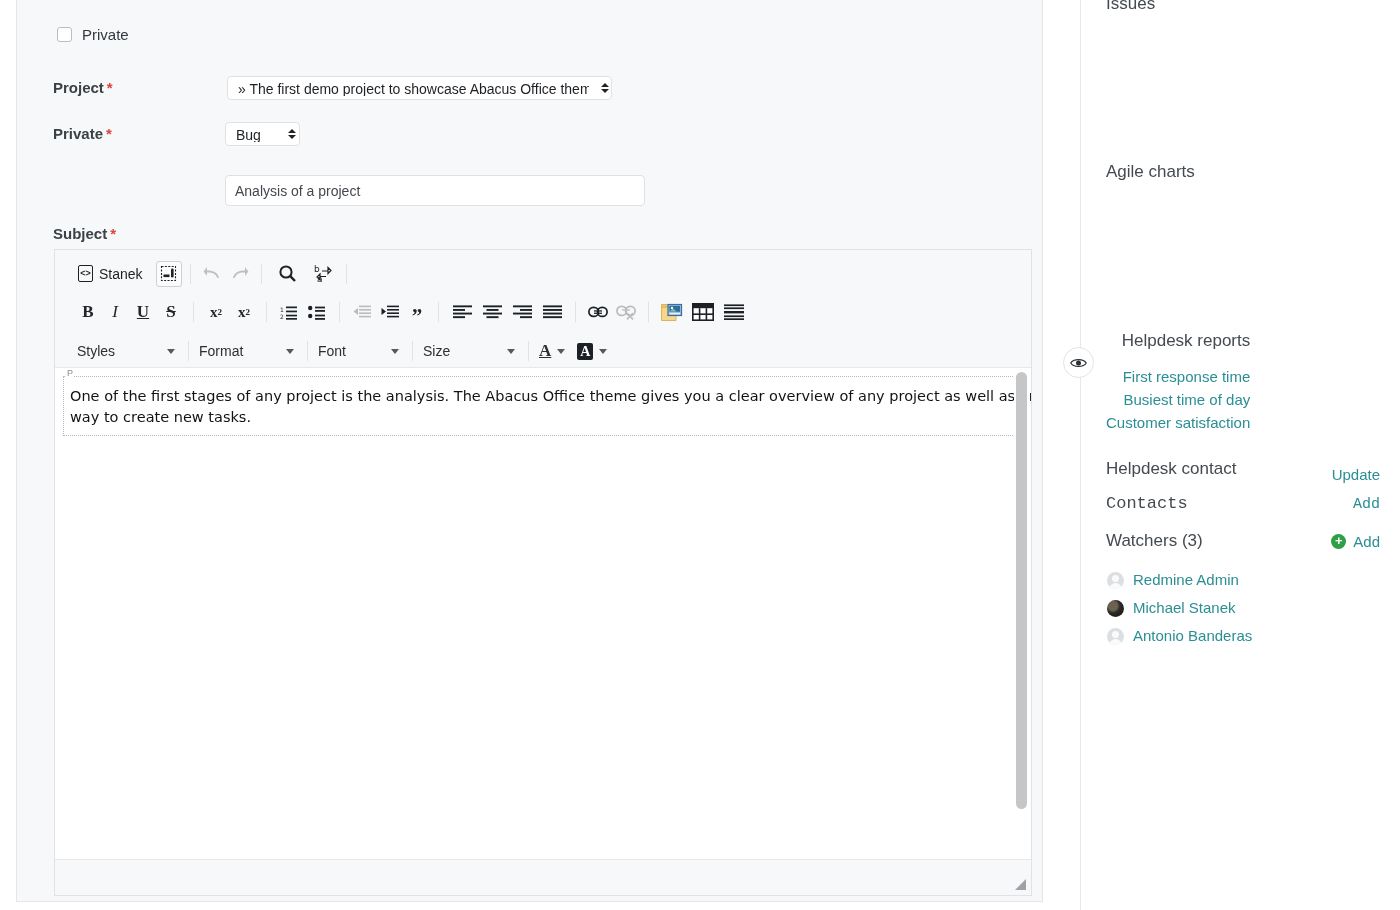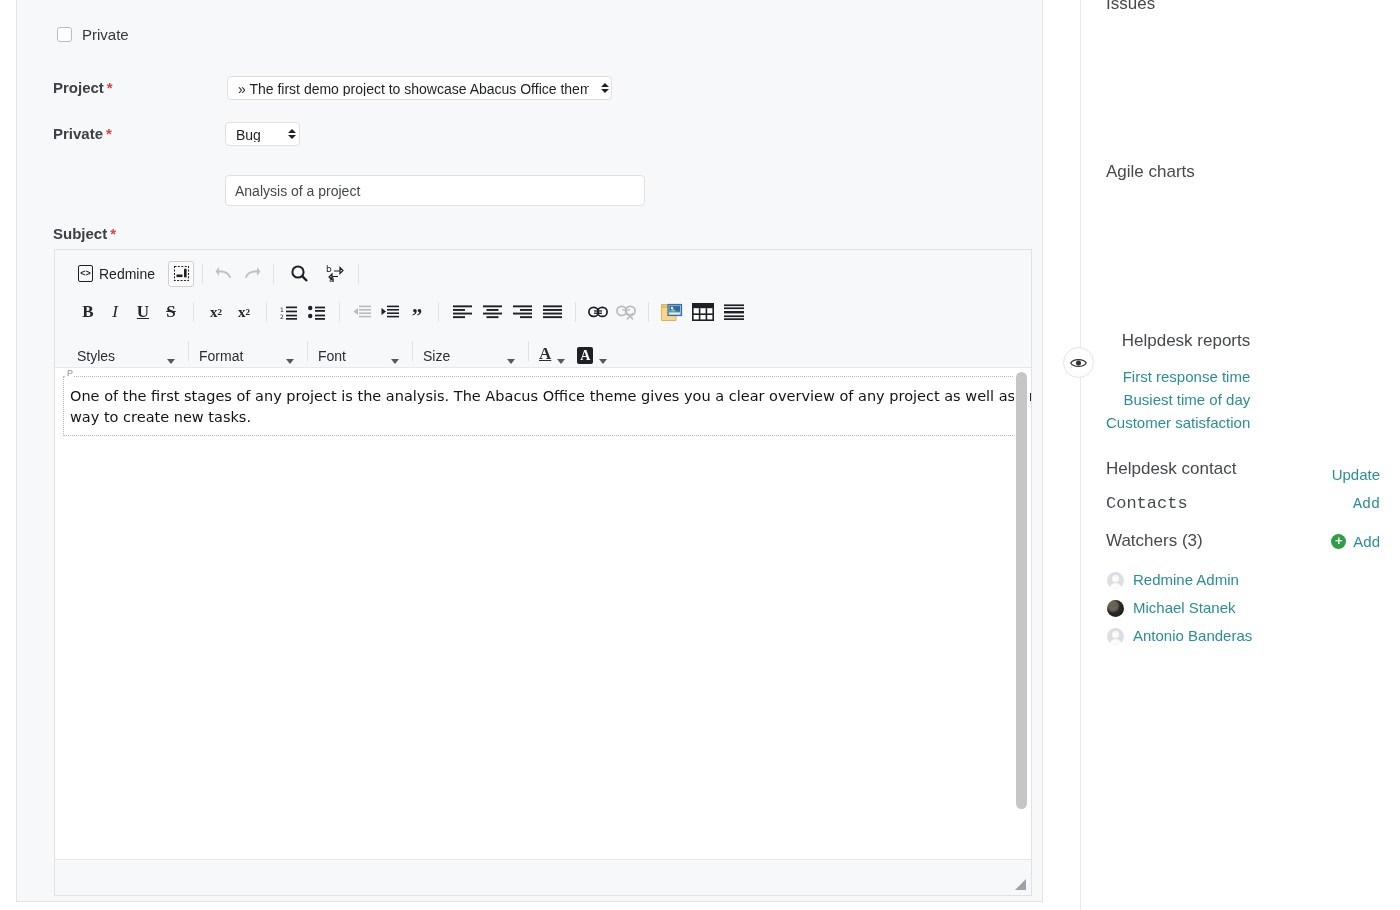--- a/index.html
+++ b/index.html
@@ -95,21 +95,21 @@
     line-height:1;
   }
   .lbl-b { font-weight: bold; font-size: 17px; font-family:"Liberation Serif", serif; }
   .lbl-i { font-style: italic; font-size: 17px; font-family:"Liberation Serif", serif; }
   .lbl-u { text-decoration: underline; font-weight:bold; font-size: 17px; font-family:"Liberation Serif", serif;}
   .lbl-s { text-decoration: line-through; font-weight:bold; font-size: 17px; font-family:"Liberation Serif", serif;}
   .sub, .sup { font-weight:bold; font-size:15px; font-family:"Liberation Serif", serif;}
   .sub sub, .sup sup { font-size: 9px; }
 
   .dd {
-    display:flex; align-items:flex-end; height:26px; flex:none;
+    display:flex; align-items:center; height:26px; flex:none;
     font-size:14px; color:#2a2f34; padding-left: 2px;
   }
   .dd .dd-name { display:inline-block; }
   .dd .caret { width:0;height:0;border-left:4px solid transparent;border-right:4px solid transparent;border-top:5px solid #55595e; margin-left: 4px;}
 
   .ed-body {
     position:absolute; left:0; right:0; top:117px; bottom:36px;
     background:#fff; border-top:1px solid #e6e8ea;
     overflow:hidden;
   }
@@ -222,21 +222,21 @@
 
     <div class="lbl" style="top:228px;margin-top:36px;">Description</div>
 
     <div class="editor">
 
       <div class="tb">
 
         <div class="tb-row">
           <div class="btn btn-src">
             <span class="src-ico">&lt;&gt;</span>
-            <span>Redmine</span>
+            <span>Stanek</span>
           </div>
           <div class="btn boxed" style="margin-left:8px;">
             <svg width="17" height="17" viewBox="0 0 17 17">
               <rect x="1.5" y="1.5" width="14" height="14" fill="none" stroke="#1d2125" stroke-width="1.1" stroke-dasharray="2 1.4"></rect>
               <rect x="3.5" y="9.5" width="6" height="2.6" fill="#1d2125"></rect>
               <rect x="11" y="3.5" width="2.6" height="9" rx="1.3" fill="#1d2125"></rect>
             </svg>
           </div>
           <span class="sep"></span>
           <div class="btn dim">

